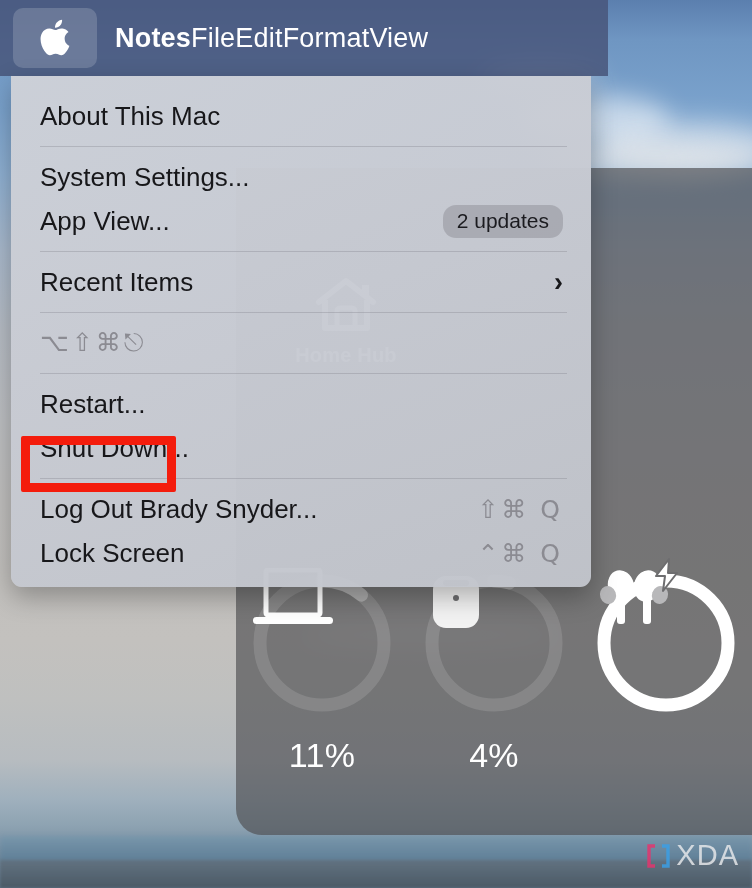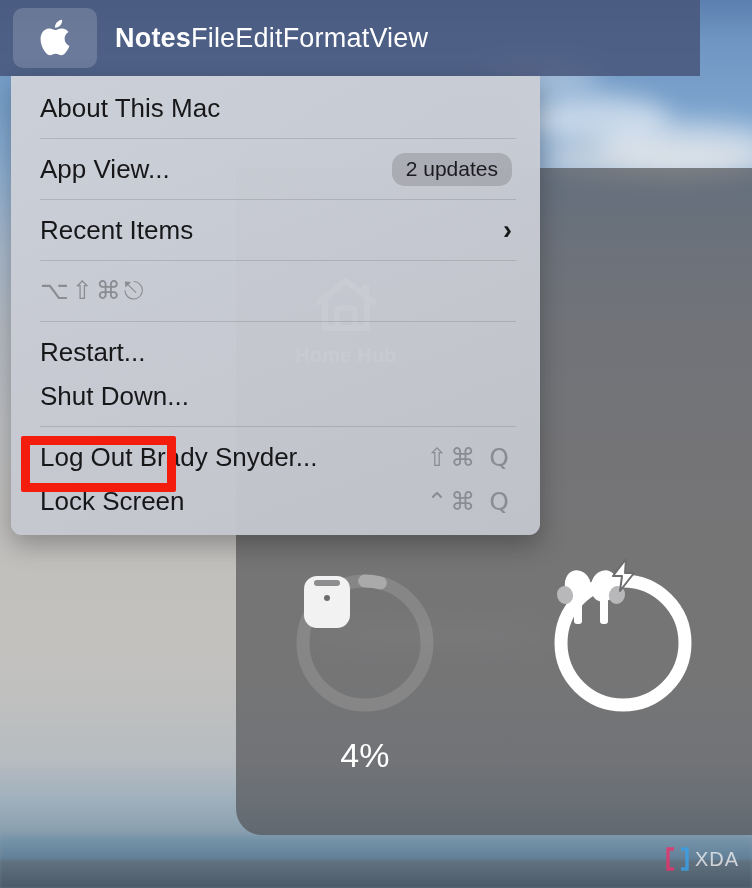--- a/index.html
+++ b/index.html
@@ -68,21 +68,21 @@
     left: 0; right: 0;
     top: 860px; height: 28px;
     background: linear-gradient(to bottom, rgba(96,112,126,0.9), rgba(74,88,100,0.95));
     filter: blur(1.5px);
   }
 
   
   #menubar {
     position: absolute;
     left: 0; top: 0;
-    width: 700px; height: 76px;
+    width: 608px; height: 76px;
     background: rgba(72,86,124,0.86);
     display: flex;
     align-items: center;
     padding-left: 13px;
     z-index: 30;
   }
   #apple-menu-item {
     width: 84px; height: 60px;
     border-radius: 10px;
     background: rgba(255,255,255,0.17);
@@ -165,22 +165,22 @@
     display: flex;
     align-items: center;
     opacity: 0.82;
     z-index: 20;
   }
 
   
   #apple-dropdown {
     position: absolute;
     left: 11px; top: 76px;
-    width: 529px;
-    padding: 10px 0 12px 0;
+    width: 580px;
+    padding: 18px 0 12px 0;
     background: linear-gradient(160deg, rgba(206,209,216,0.97) 0%, rgba(200,203,211,0.97) 45%, rgba(193,196,203,0.97) 100%);
     border-radius: 0 0 11px 11px;
     box-shadow: 0 10px 26px rgba(0,0,0,0.28);
     z-index: 40;
   }
   .mi {
     position: relative;
     height: 44px;
     display: flex;
     align-items: center;
@@ -249,20 +249,35 @@
           <path d="M12 26 V54 H54 V26" stroke="#ffffff" stroke-width="6" stroke-linejoin="round"></path>
           <rect x="49" y="11" width="7" height="12" fill="#ffffff"></rect>
           <rect x="24" y="34" width="18" height="20" rx="3" stroke="#ffffff" stroke-width="5"></rect>
         </svg>
       </span>
       <div class="hh-label">Home Hub</div>
     </div>
 
     <div class="dev-row">
 
+      <div class="dev">
+        <div class="ring-wrap">
+          <svg width="150" height="150" viewBox="0 0 150 150">
+            <circle cx="75" cy="75" r="62" fill="none" stroke="rgba(255,255,255,0.13)" stroke-width="13"></circle>
+            <circle cx="75" cy="75" r="62" fill="none" stroke="rgba(255,255,255,0.30)" stroke-width="13" stroke-linecap="round" stroke-dasharray="42.8 346" transform="rotate(-90 75 75)"></circle>
+          </svg>
+          <div class="dev-icon">
+            <svg width="92" height="66" viewBox="0 0 92 66">
+              <rect x="19" y="2" width="54" height="45" rx="2" fill="none" stroke="#ffffff" stroke-width="5"></rect>
+              <rect x="6" y="49" width="80" height="7" rx="3.5" fill="#ffffff"></rect>
+            </svg>
+          </div>
+        </div>
+        <div class="dev-pct">11%</div>
+      </div>
 
       <div class="dev">
         <div class="ring-wrap">
           <svg width="150" height="150" viewBox="0 0 150 150">
             <circle cx="75" cy="75" r="62" fill="none" stroke="rgba(255,255,255,0.13)" stroke-width="13"></circle>
             <circle cx="75" cy="75" r="62" fill="none" stroke="rgba(255,255,255,0.30)" stroke-width="13" stroke-linecap="round" stroke-dasharray="15.6 373" transform="rotate(-90 75 75)"></circle>
           </svg>
           <div class="dev-icon">
             <svg width="74" height="68" viewBox="0 0 74 68">
               <rect x="14" y="8" width="46" height="52" rx="13" fill="#f2f2f2"></rect>
@@ -298,21 +313,21 @@
       </div>
 
     </div>
   </div>
 
   <div id="xda">
     <svg width="26" height="26" viewBox="0 0 26 26">
       <path d="M10 3 H4 V23 H10" fill="none" stroke="#e8336d" stroke-width="3.4"></path>
       <path d="M17 3 H23 V23 H17" fill="none" stroke="#3aa0e8" stroke-width="3.4"></path>
     </svg>
-    <span style="color:#e9eaec;font-size:20px;letter-spacing:1px;margin-left:5px;font-family:'Liberation Sans',sans-serif;">XDA</span>
+    <span style="color:#e9eaec;font-size:29px;letter-spacing:1px;margin-left:5px;font-family:'Liberation Sans',sans-serif;">XDA</span>
   </div>
 
   <div id="menubar">
     <div id="apple-menu-item">
       <span>
         <svg width="32" height="38" viewBox="0 0 32 38">
           <path d="M21.3 6.3c1.2-1.5 2-3.5 1.8-5.6-1.8.07-4 1.2-5.3 2.7-1.1 1.3-2.1 3.4-1.8 5.4 2 .15 4.1-1 5.3-2.5z" fill="#fff"></path>
           <path d="M23 9.4c-2.9-.17-5.4 1.65-6.8 1.65-1.4 0-3.55-1.57-5.85-1.53-3 .04-5.78 1.75-7.32 4.44-3.12 5.42-.8 13.44 2.24 17.84 1.49 2.15 3.26 4.57 5.6 4.48 2.24-.09 3.09-1.45 5.8-1.45 2.7 0 3.47 1.45 5.85 1.4 2.42-.04 3.95-2.19 5.43-4.36 1.71-2.5 2.41-4.92 2.45-5.05-.05-.02-4.7-1.81-4.75-7.17-.04-4.48 3.65-6.63 3.82-6.74-2.09-3.08-5.33-3.42-6.47-3.51z" fill="#fff"></path>
         </svg>
       </span>
@@ -326,20 +341,23 @@
 
   <div id="apple-dropdown">
 
     <div class="mi">
       <span class="label">About This Mac</span>
     </div>
 
     <div class="sep"></div>
 
     <div class="mi">
+      <span class="label">System Settings...</span>
+    </div>
+    <div class="mi">
       <span class="label">App View...</span>
       <span class="badge">2 updates</span>
     </div>
 
     <div class="sep"></div>
 
     <div class="mi">
       <span class="label">Recent Items</span>
       <span class="chevron">›</span>
     </div>

